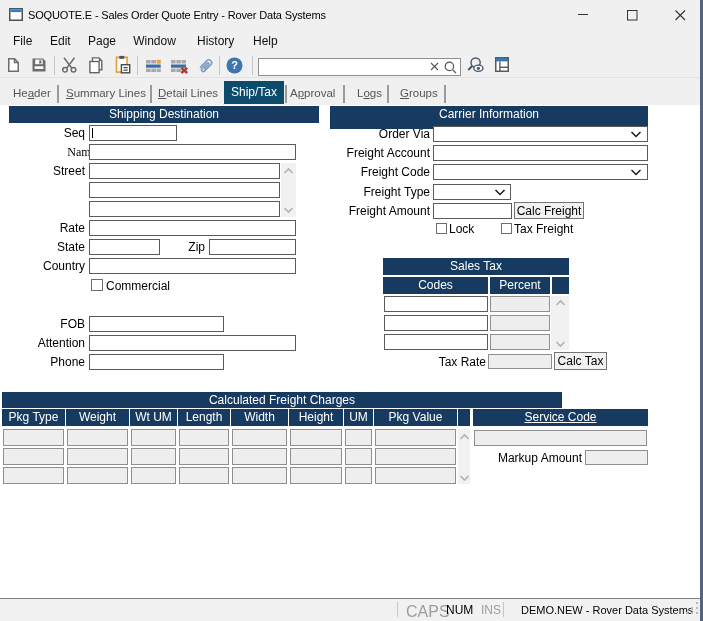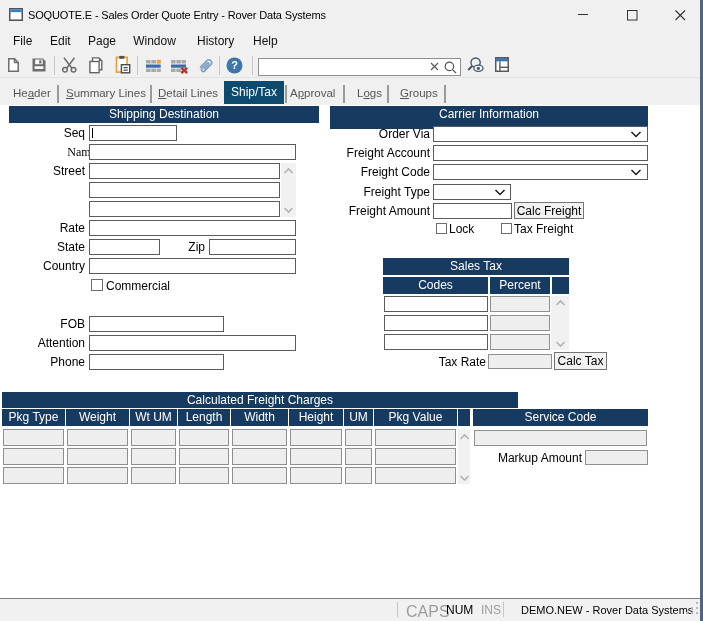--- a/index.html
+++ b/index.html
@@ -230,31 +230,31 @@
 <svg style="left:556px;top:300px" width="9" height="6">
     <path d="M0.5 5 L4.5 1 L8.5 5" fill="none" stroke="#b2b2b2" stroke-width="1.6"></path>
   </svg>
 <svg style="left:556px;top:341px" width="9" height="6">
     <path d="M0.5 1 L4.5 5 L8.5 1" fill="none" stroke="#b2b2b2" stroke-width="1.6"></path>
   </svg>
 <div class="lbl" style="left:401px;top:355px;width:85px;">Tax Rate</div>
 <div class="inp dis" style="left:488px;top:354px;width:64px;height:15px;"></div>
 <div class="btn" style="left:554px;top:352px;width:53px;height:18px;line-height:17px;">Calc Tax</div>
 
-<div class="hdr" style="left:2px;top:392px;width:516px;height:16px;line-height:16px;">Calculated Freight Charges</div>
+<div class="hdr" style="left:2px;top:392px;width:560px;height:16px;line-height:16px;">Calculated Freight Charges</div>
 <div class="hdr" style="left:2px;top:409px;width:63px;height:17px;line-height:16px;">Pkg Type</div>
 <div class="hdr" style="left:66px;top:409px;width:63px;height:17px;line-height:16px;">Weight</div>
 <div class="hdr" style="left:130px;top:409px;width:47px;height:17px;line-height:16px;">Wt UM</div>
 <div class="hdr" style="left:178px;top:409px;width:52px;height:17px;line-height:16px;">Length</div>
 <div class="hdr" style="left:231px;top:409px;width:57px;height:17px;line-height:16px;">Width</div>
 <div class="hdr" style="left:289px;top:409px;width:54px;height:17px;line-height:16px;">Height</div>
 <div class="hdr" style="left:344px;top:409px;width:29px;height:17px;line-height:16px;">UM</div>
 <div class="hdr" style="left:374px;top:409px;width:83px;height:17px;line-height:16px;">Pkg Value</div>
 <div class="hdr" style="left:458px;top:409px;width:12px;height:17px;"></div>
-<div class="hdr" style="left:473px;top:409px;width:175px;height:17px;line-height:16px;">Service Code</div>
+<div class="hdr" style="left:473px;top:409px;width:175px;height:17px;line-height:16px;text-decoration:underline;">Service Code</div>
 
 <div class="inp dis" style="left:3px;top:429px;width:61px;height:17px;"></div>
 <div class="inp dis" style="left:67px;top:429px;width:61px;height:17px;"></div>
 <div class="inp dis" style="left:131px;top:429px;width:45px;height:17px;"></div>
 <div class="inp dis" style="left:179px;top:429px;width:50px;height:17px;"></div>
 <div class="inp dis" style="left:232px;top:429px;width:55px;height:17px;"></div>
 <div class="inp dis" style="left:290px;top:429px;width:52px;height:17px;"></div>
 <div class="inp dis" style="left:345px;top:429px;width:27px;height:17px;"></div>
 <div class="inp dis" style="left:375px;top:429px;width:81px;height:17px;"></div>
 <div class="inp dis" style="left:3px;top:448px;width:61px;height:17px;"></div>

